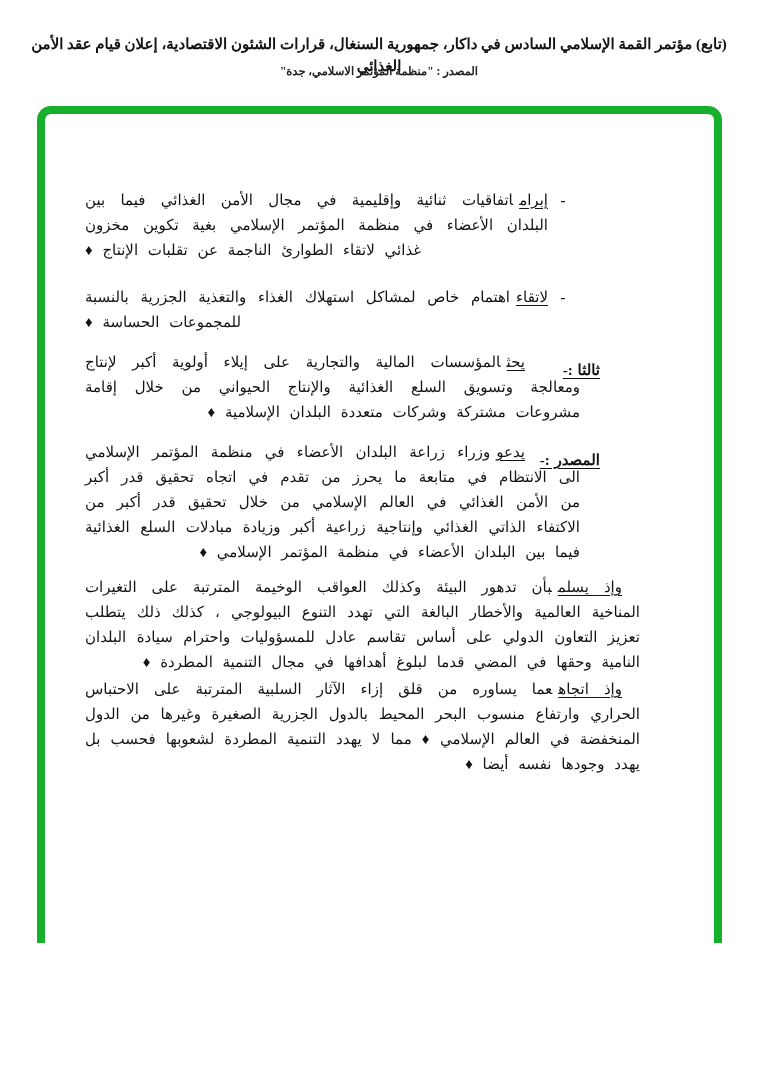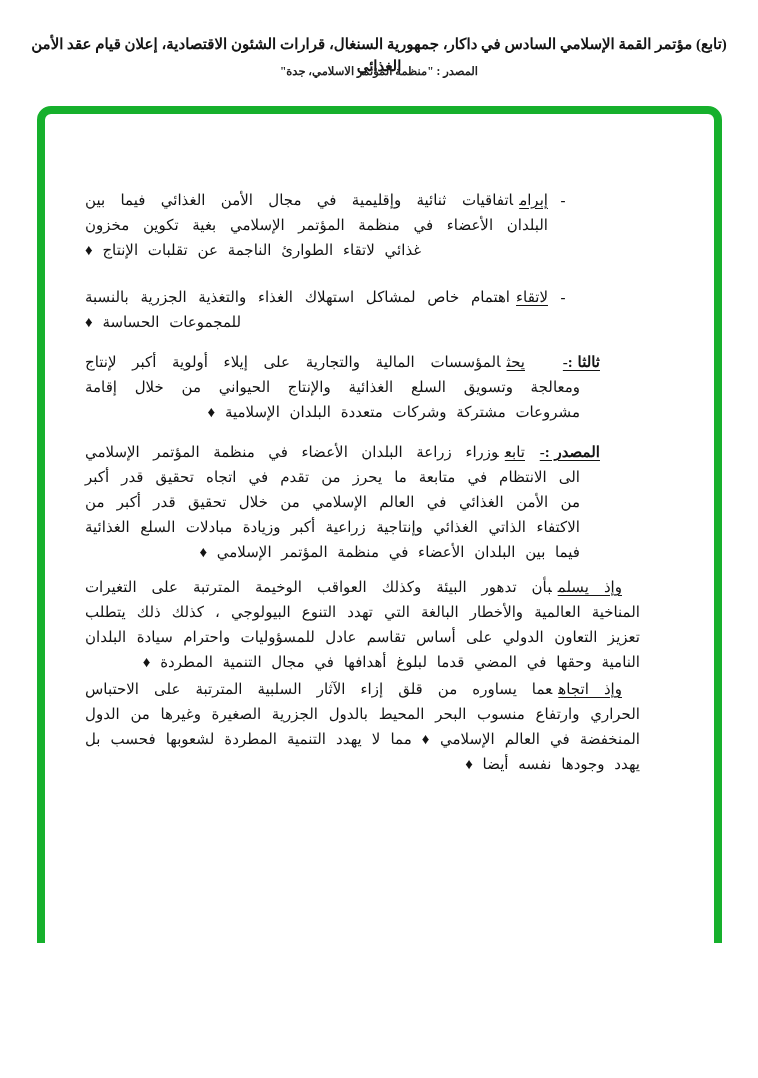--- a/index.html
+++ b/index.html
@@ -50,21 +50,21 @@
   }
   .bullet .btext{flex:1;}
   .bullet .btext p{text-align-last:left;}
   .bullet-1{margin-bottom:22px;}
   .bullet-2{margin-bottom:15px;}
   
   .clause{
     position:relative;width:495px;margin-right:60px;
   }
   .clause .clause-label{
-    position:absolute;top:0;right:-20px;
+    position:absolute;top:8px;right:-20px;
     text-decoration:underline;text-underline-offset:3px;
     font-weight:bold;white-space:nowrap;
     word-spacing:1px;
   }
   .clause .ctext{text-indent:55px;}
   .clause-3{margin-bottom:15px;}
   .clause-4{margin-bottom:10px;}
   
   .preamble p{text-indent:18px;}
   .preamble-1{margin-bottom:2px;}
@@ -110,21 +110,21 @@
       </div>
     </div>
 
     <div class="clause clause-3">
       <span class="clause-label">ثالثا :-</span>
       <p class="ctext"><span class="lead">يحث</span><span>المؤسسات المالية والتجارية على إيلاء أولوية أكبر لإنتاج ومعالجة وتسويق السلع الغذائية والإنتاج الحيواني من خلال إقامة مشروعات مشتركة وشركات متعددة البلدان الإسلامية ♦</span></p>
     </div>
 
     <div class="clause clause-4">
       <span class="clause-label">المصدر :-</span>
-      <p class="ctext"><span class="lead">تابع</span><span>وزراء زراعة البلدان الأعضاء في منظمة المؤتمر الإسلامي الى الانتظام في متابعة ما يحرز من تقدم في اتجاه تحقيق قدر أكبر من الأمن الغذائي في العالم الإسلامي من خلال تحقيق قدر أكبر من الاكتفاء الذاتي الغذائي وإنتاجية زراعية أكبر وزيادة مبادلات السلع الغذائية فيما بين البلدان الأعضاء في منظمة المؤتمر الإسلامي ♦</span></p>
+      <p class="ctext"><span class="lead">يدعو</span><span>وزراء زراعة البلدان الأعضاء في منظمة المؤتمر الإسلامي الى الانتظام في متابعة ما يحرز من تقدم في اتجاه تحقيق قدر أكبر من الأمن الغذائي في العالم الإسلامي من خلال تحقيق قدر أكبر من الاكتفاء الذاتي الغذائي وإنتاجية زراعية أكبر وزيادة مبادلات السلع الغذائية فيما بين البلدان الأعضاء في منظمة المؤتمر الإسلامي ♦</span></p>
     </div>
 
     <div class="preamble preamble-1">
       <p><span class="lead">وإذ يسلم</span><span>بأن تدهور البيئة وكذلك العواقب الوخيمة المترتبة على التغيرات المناخية العالمية والأخطار البالغة التي تهدد التنوع البيولوجي ، كذلك ذلك يتطلب تعزيز التعاون الدولي على أساس تقاسم عادل للمسؤوليات واحترام سيادة البلدان النامية وحقها في المضي قدما لبلوغ أهدافها في مجال التنمية المطردة ♦</span></p>
     </div>
 
     <div class="preamble preamble-2">
       <p><span class="lead">وإذ اتجاه</span><span>عما يساوره من قلق إزاء الآثار السلبية المترتبة على الاحتباس الحراري وارتفاع منسوب البحر المحيط بالدول الجزرية الصغيرة وغيرها من الدول المنخفضة في العالم الإسلامي ♦ مما لا يهدد التنمية المطردة لشعوبها فحسب بل يهدد وجودها نفسه أيضا ♦</span></p>
     </div>
 

